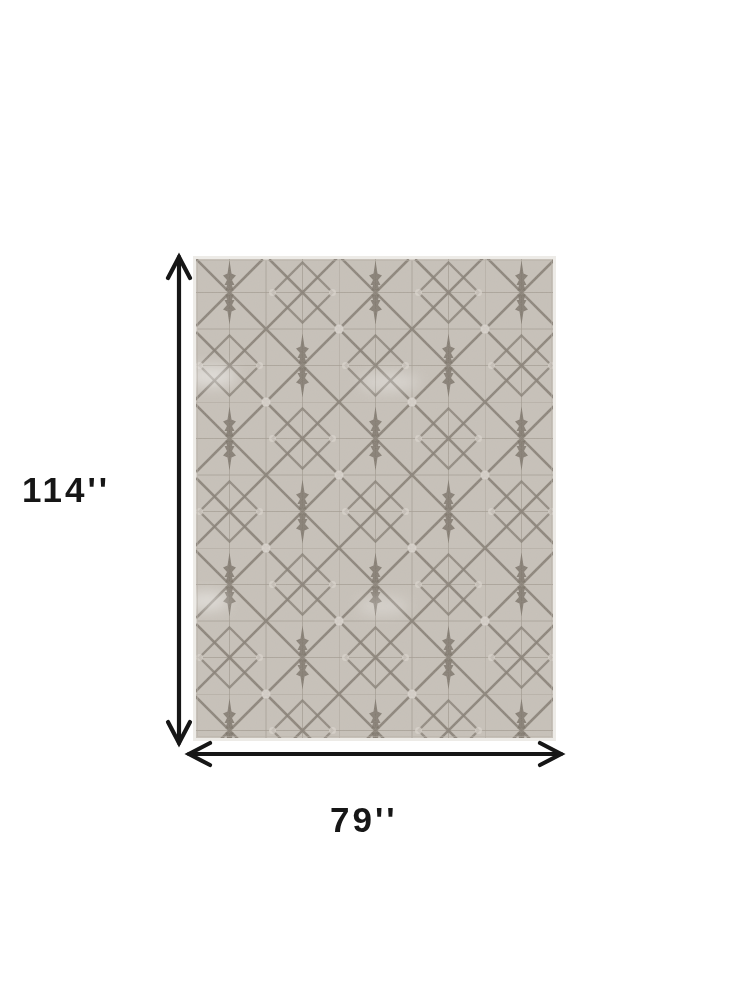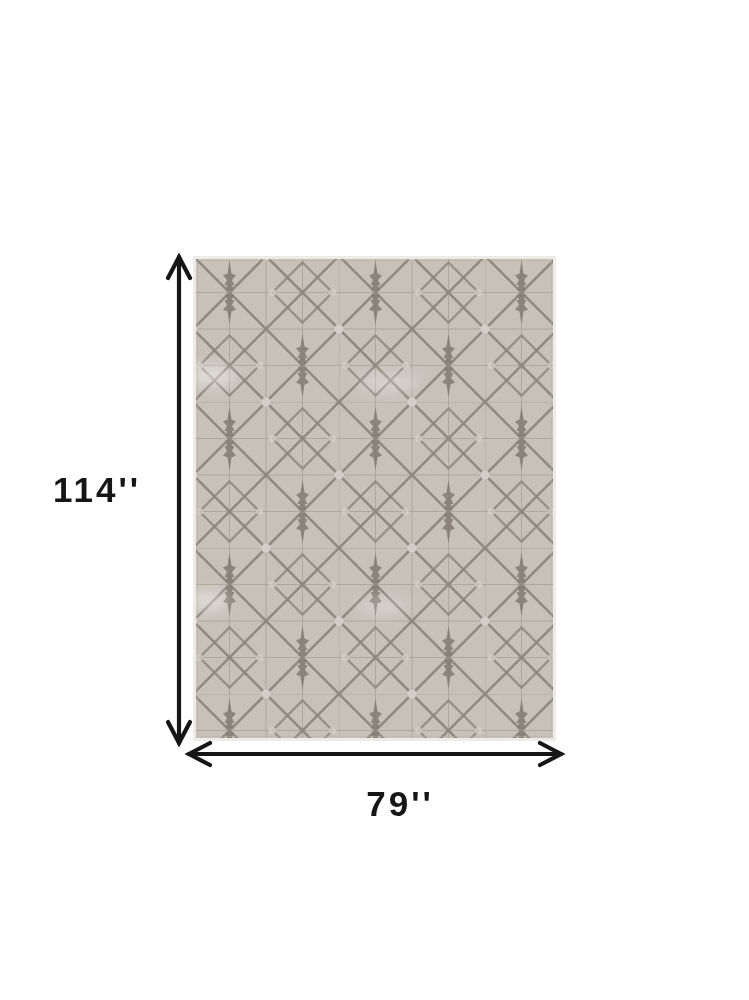--- a/index.html
+++ b/index.html
@@ -26,24 +26,24 @@
   .p-dot{fill:var(--rug-accent);}
   .rug-frame{stroke:var(--rug-edge);fill:none;}
   .rug-frame-inner{stroke:#b6afa6;fill:none;opacity:.45;}
   .dim-arrow-svg{position:absolute;}
   .v-arrow{left:159px;top:248px;}
   .h-arrow{left:184px;top:734px;}
   .dim-stroke{stroke:var(--arrow);stroke-width:4.2;fill:none;stroke-linecap:round;}
   .dim-label{
     position:absolute;color:var(--label-text);
     font-size:35px;font-weight:700;letter-spacing:3px;
-    text-align:center;white-space:nowrap;
+    text-align:left;white-space:nowrap;
   }
   .dim-label.height{left:22px;top:470px;width:150px;}
-  .dim-label.width{left:330px;top:784px;width:140px;}
+  .dim-label.width{left:330px;top:800px;width:140px;}
 </style>
 </head>
 <body>
 
 <div class="canvas">
 
   <div class="rug">
     <svg width="363" height="485" viewBox="0 0 363 485">
       <defs>
         <path id="spireUp" d="M0,-31 L2,-18 L6.5,-16 L2.5,-11.5 L5,-6.5 L2.5,-6.5 L4,-1 L-4,-1 L-2.5,-6.5 L-5,-6.5 L-2.5,-11.5 L-6.5,-16 L-2,-18 Z"></path>

